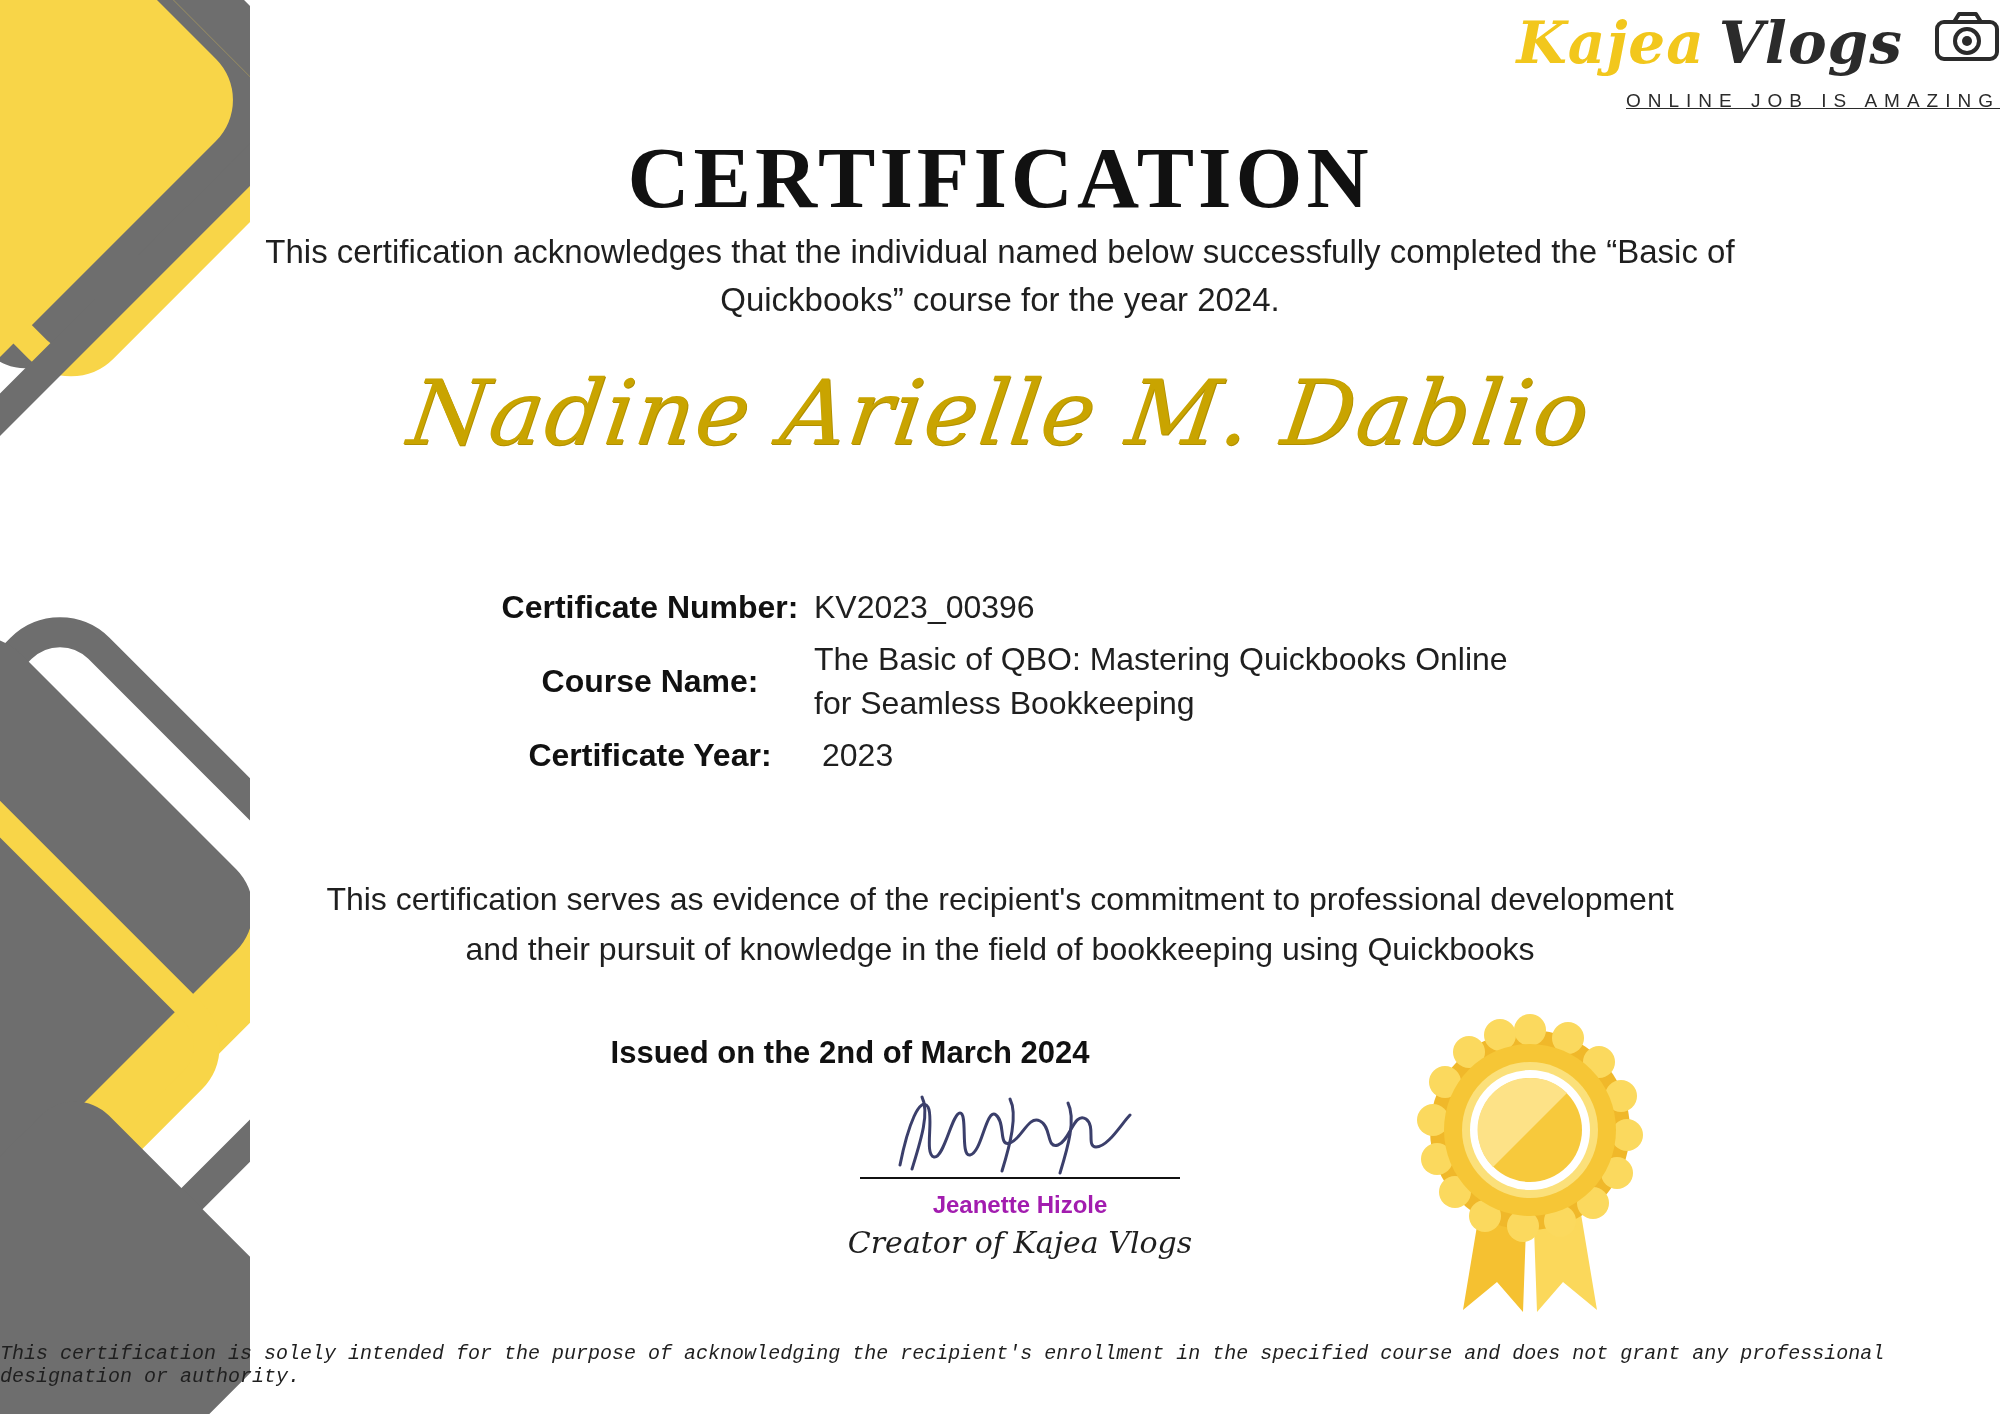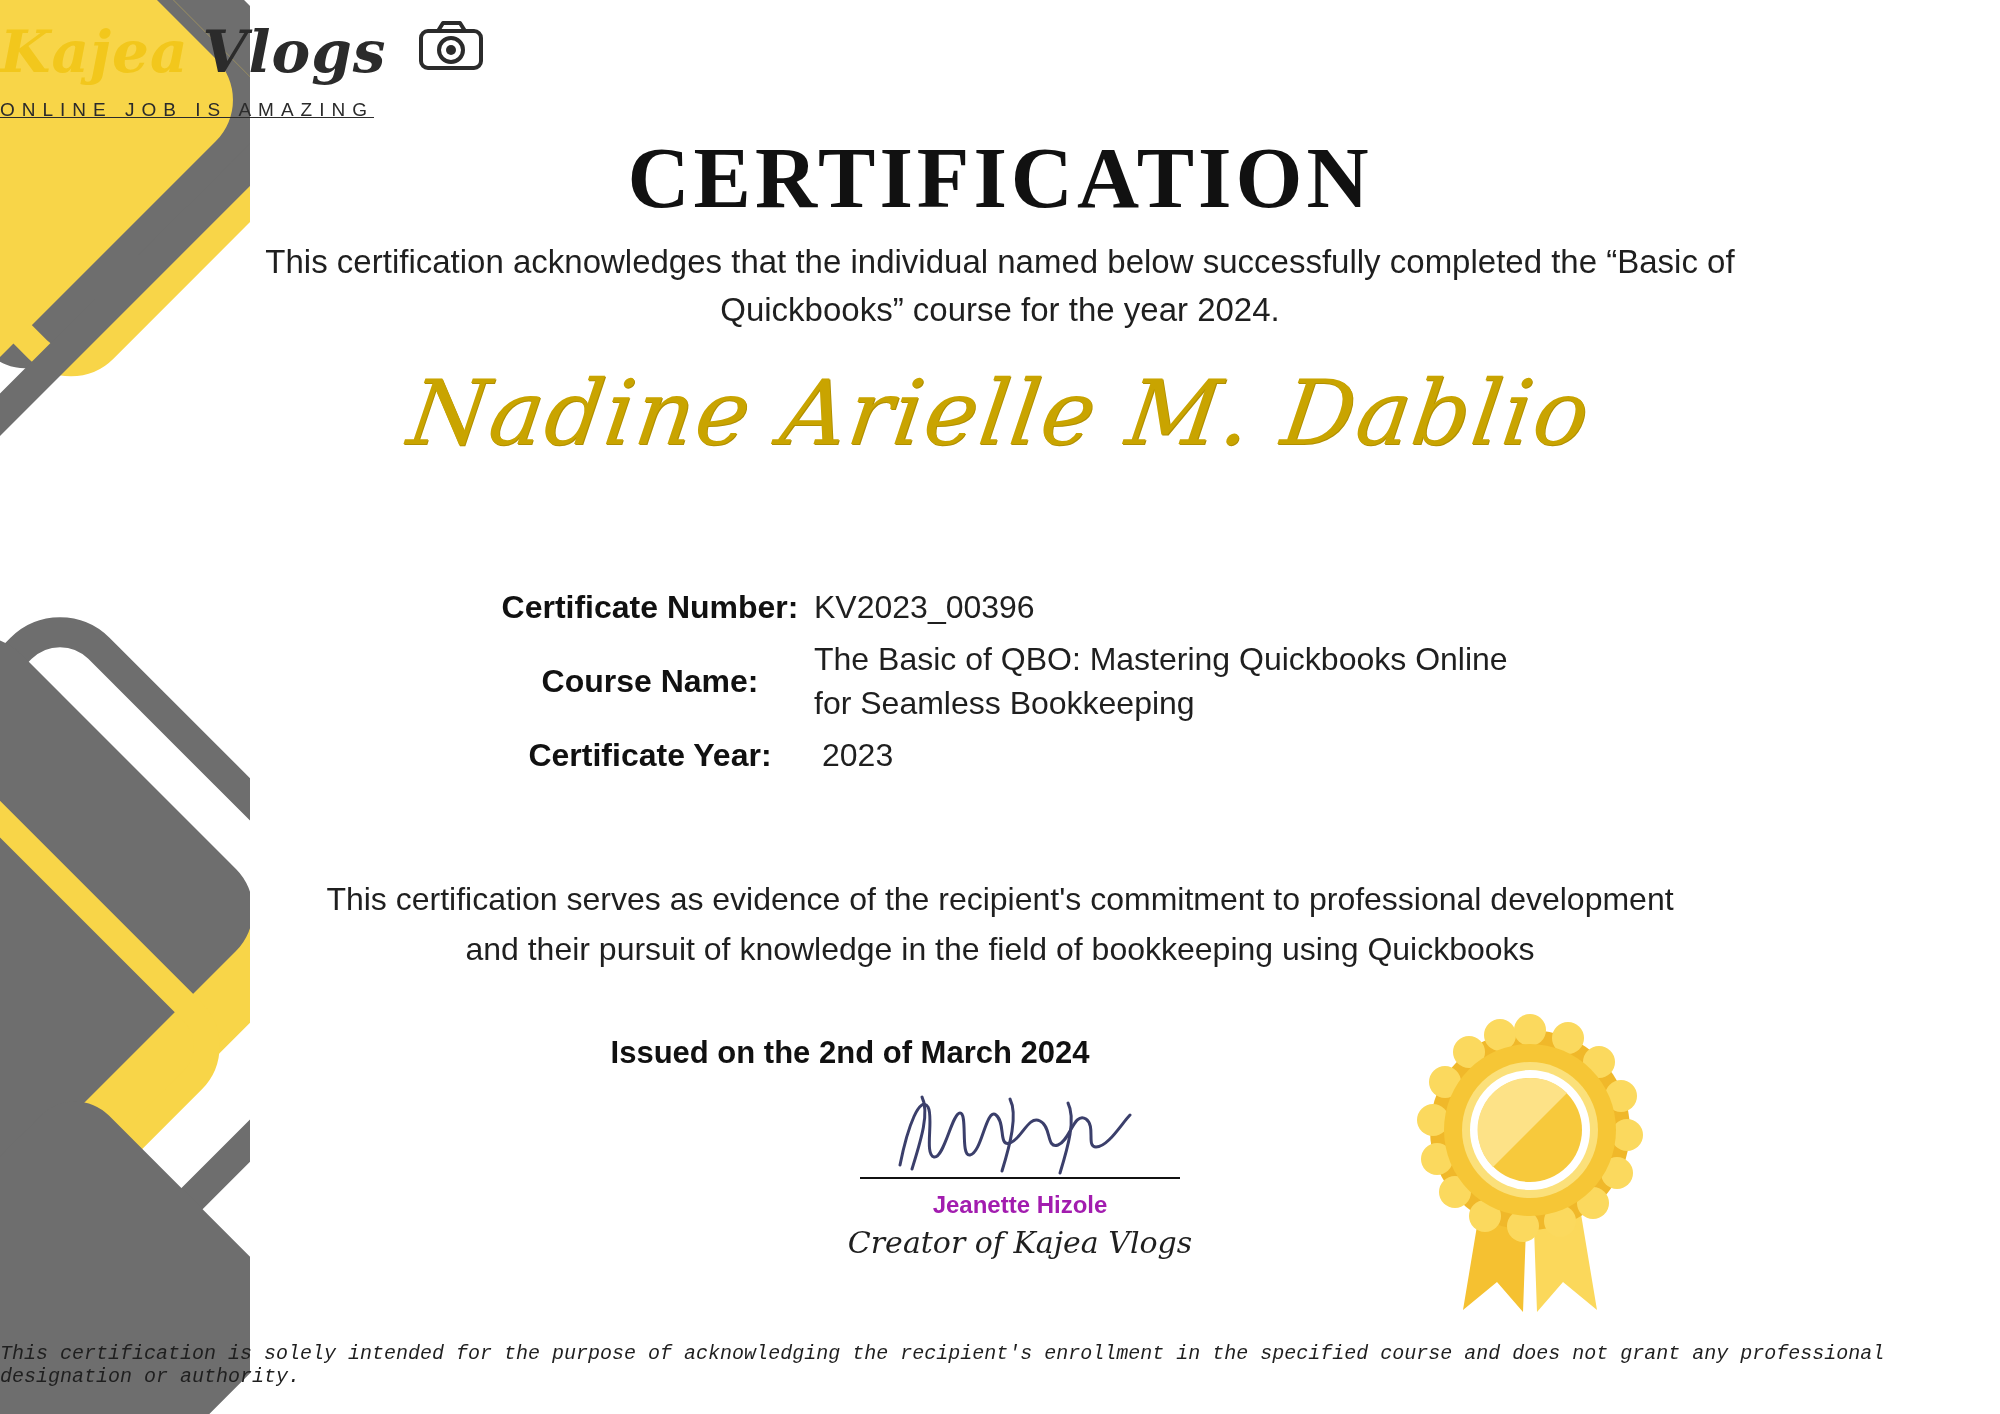--- a/index.html
+++ b/index.html
@@ -127,23 +127,23 @@
   
   .content {
     position: absolute;
     z-index: 5;
     left: 0; top: 0;
     width: 2000px; height: 1414px;
   }
 
   .brand {
     position: absolute;
-    top: 17px;
+    top: 8px;
     left: 0; right: 0;
-    text-align: left;
+    text-align: right;
   }
   .brand-name {
     font-family: "DejaVu Serif", serif;
     font-style: italic;
     font-size: 58px;
     font-weight: 700;
     letter-spacing: 1px;
     display: inline-block;
     position: relative;
   }
@@ -171,21 +171,21 @@
     text-align: center;
     font-size: 86px;
     font-weight: 700;
     letter-spacing: 4px;
     color: #111;
     font-family: Liberation Serif, serif;
   }
 
   .intro {
     position: absolute;
-    top: 238px;
+    top: 228px;
     left: 250px;
     width: 1500px;
     text-align: center;
     font-size: 33px;
     line-height: 48px;
     color: #1f1f1f;
   }
 
   .signature-name {
     position: absolute;

